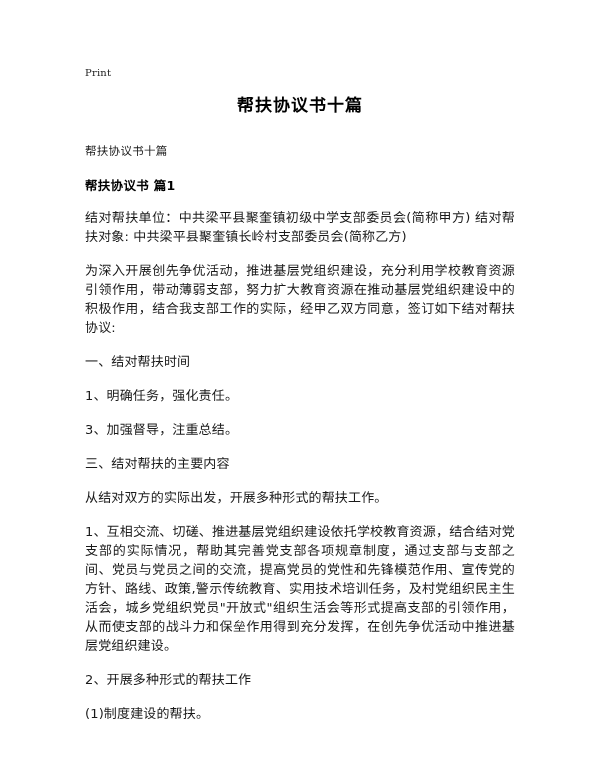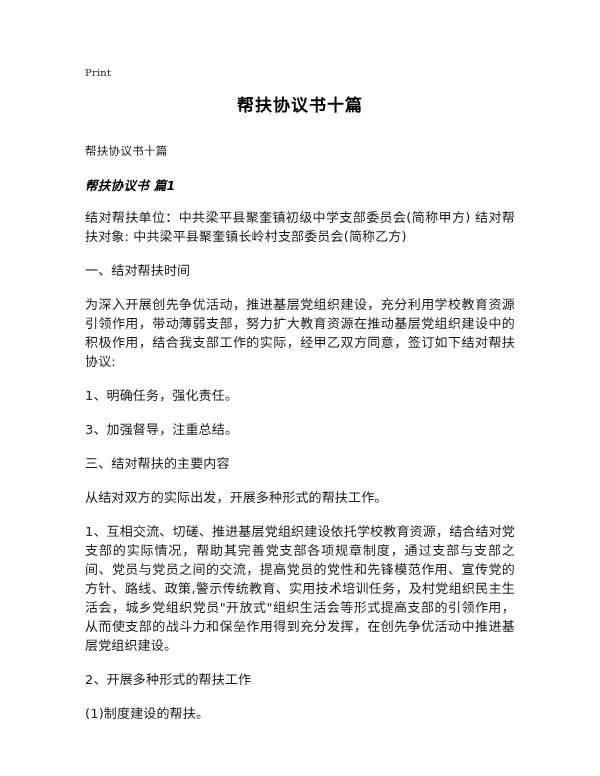--- a/index.html
+++ b/index.html
@@ -58,21 +58,20 @@
     color: #1a1a1a;
     letter-spacing: 0.3px;
   }
   .sec-heading {
     margin: 17px 0 0 0;
     font-size: 12.5px;
     font-weight: bold;
     line-height: 18px;
     color: #000000;
     letter-spacing: 0.3px;
-    font-style: italic;
   }
   p.para {
     margin: 15px 0 0 0;
     font-size: 13px;
     line-height: 19px;
     color: #1a1a1a;
     text-align: justify;
     text-justify: inter-ideograph;
     letter-spacing: 0.15px;
   }
@@ -89,22 +88,22 @@
 
   <div class="content">
 
     <h1 class="doc-title">帮扶协议书十篇</h1>
 
     <div class="subtitle">帮扶协议书十篇</div>
 
     <div class="sec-heading">帮扶协议书 篇1</div>
 
     <p class="para first">结对帮扶单位：中共梁平县聚奎镇初级中学支部委员会(简称甲方) 结对帮扶对象: 中共梁平县聚奎镇长岭村支部委员会(简称乙方)</p>
+    <p class="para">为深入开展创先争优活动，推进基层党组织建设，充分利用学校教育资源引领作用，带动薄弱支部，努力扩大教育资源在推动基层党组织建设中的积极作用，结合我支部工作的实际，经甲乙双方同意，签订如下结对帮扶协议:</p>
     <p class="para">一、结对帮扶时间</p>
-    <p class="para">为深入开展创先争优活动，推进基层党组织建设，充分利用学校教育资源引领作用，带动薄弱支部，努力扩大教育资源在推动基层党组织建设中的积极作用，结合我支部工作的实际，经甲乙双方同意，签订如下结对帮扶协议:</p>
     <p class="para">1、明确任务，强化责任。</p>
     <p class="para">3、加强督导，注重总结。</p>
     <p class="para">三、结对帮扶的主要内容</p>
     <p class="para">从结对双方的实际出发，开展多种形式的帮扶工作。</p>
     <p class="para">1、互相交流、切磋、推进基层党组织建设依托学校教育资源，结合结对党支部的实际情况，帮助其完善党支部各项规章制度，通过支部与支部之间、党员与党员之间的交流，提高党员的党性和先锋模范作用、宣传党的方针、路线、政策,警示传统教育、实用技术培训任务，及村党组织民主生活会，城乡党组织党员"开放式"组织生活会等形式提高支部的引领作用，从而使支部的战斗力和保垒作用得到充分发挥，在创先争优活动中推进基层党组织建设。</p>
     <p class="para">2、开展多种形式的帮扶工作</p>
     <p class="para">(1)制度建设的帮扶。</p>
 
   </div>
 </div>

